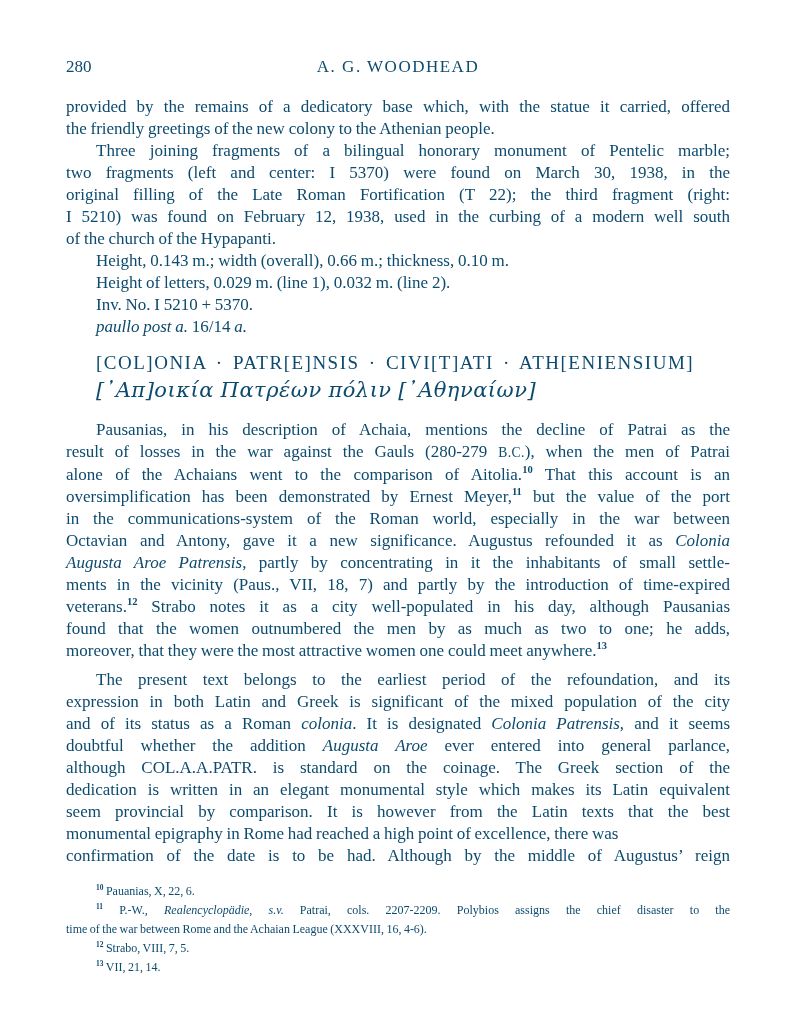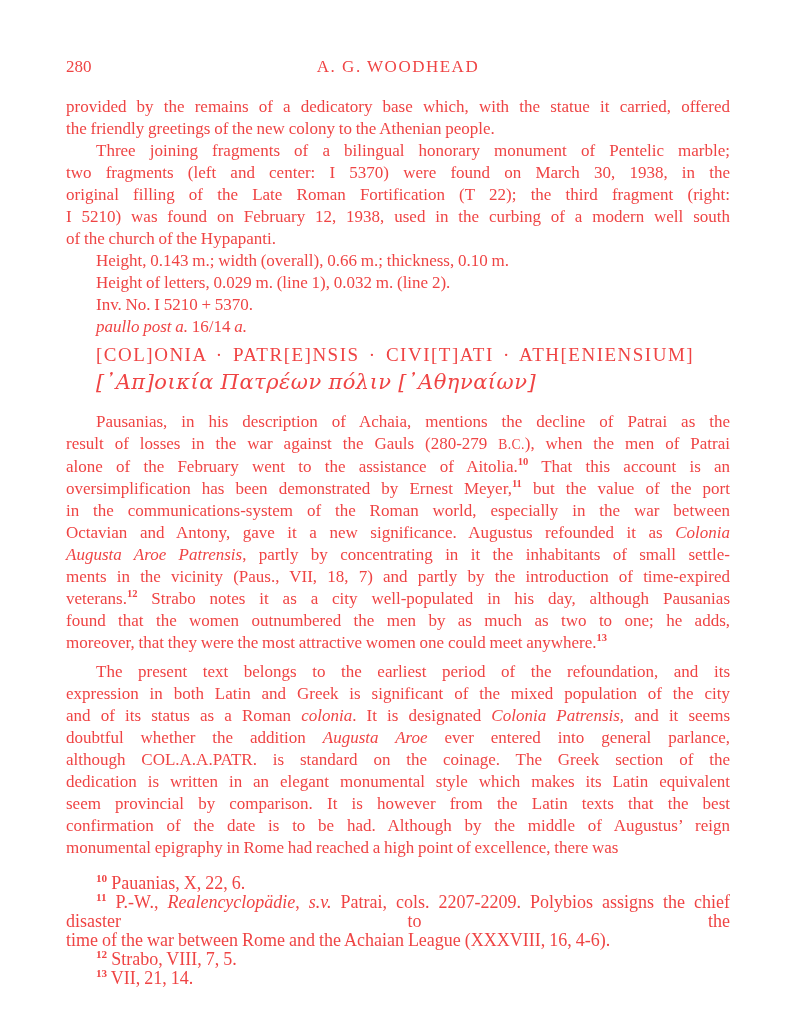--- a/index.html
+++ b/index.html
@@ -2,21 +2,21 @@
 <html><head>
 <meta charset="utf-8">
 <title>Scanned journal page</title>
 <style>
   html,body { margin:0; padding:0; background:#e8e8e8; }
   .page {
     position: relative;
     width: 794px; height: 1024px;
     margin: 0 auto;
     background: #ffffff;
-    color: #ef4444;
+    color: #0c4a6e;
     font-family: "Liberation Serif", serif;
     box-sizing: border-box;
     padding: 56px 64px 0 66px;
     overflow: hidden;
   }
   .page-header { position: relative; height: 22px; font-size: 17px; line-height: 22px; }
   .pageno { position: absolute; left: 0; top: 0; }
   .running-head { display: block; text-align: center; letter-spacing: 1.5px; }
 
   main { display: block; margin-top: 18px; }
@@ -36,42 +36,42 @@
   .block.footnote .line { text-align: left; text-align-last: left; }
 
   .block.meas { }
   .block.meas .line { margin-left: 30px; }
 
   .block.date { font-style: italic; }
   .block.date .line { margin-left: 30px; }
   .block.date .r { font-style: normal; }     
   .block.date .i { font-style: italic; }
 
-  .block.latin { margin-top: 4px; }
+  .block.latin { margin-top: 12px; }
   .block.latin .line {
     margin-left: 30px;
     font-size: 19px; line-height: 26px;
     letter-spacing: 1.5px; word-spacing: 3px;
     white-space: nowrap;
   }
 
   .block.greek { margin-top: 2px; }
   .block.greek .line {
     margin-left: 30px;
     font-family: "DejaVu Serif", serif;
     font-style: italic;
     font-size: 21px; line-height: 24px;
     letter-spacing: 0.5px;
   }
 
   .block.para.mt-lg { margin-top: 17px; }
   .block.para.mt-sm { margin-top: 7px; }
 
   footer { display: block; margin-top: 15px; }
-  .block.footnote { font-size: 18px; line-height: 19px; }
+  .block.footnote { font-size: 12px; line-height: 19px; }
   .block.footnote .line.indent { text-indent: 30px; }
   .block.footnote .line.justify { text-align: justify; text-align-last: justify; }
 
   .i { font-style: italic; }
   .sup { font-size: 0.62em; vertical-align: super; font-weight: bold; line-height: 0; letter-spacing: 0; }
   .sc { font-size: 0.8em; letter-spacing: 0.4px; }
 </style>
 </head>
 <body>
 
@@ -103,40 +103,40 @@
       </div>
       <div class="block latin">
         <div class="line last"><span>[COL]ONIA · PATR[E]NSIS · CIVI[T]ATI · ATH[ENIENSIUM]</span></div>
       </div>
       <div class="block greek">
         <div class="line last"><span>[᾿Απ]οικία Πατρέων πόλιν [᾿Αθηναίων]</span></div>
       </div>
       <div class="block para mt-lg">
         <div class="line indent"><span>Pausanias, in his description of Achaia, mentions the decline of Patrai as the</span></div>
         <div class="line"><span>result of losses in the war against the Gauls (280-279 </span><span class="sc">B.C.</span><span>), when the men of Patrai</span></div>
-        <div class="line"><span>alone of the February went to the assistance of Aitolia.</span><span class="sup">10</span><span> That this account is an</span></div>
+        <div class="line"><span>alone of the Achaians went to the comparison of Aitolia.</span><span class="sup">10</span><span> That this account is an</span></div>
         <div class="line"><span>oversimplification has been demonstrated by Ernest Meyer,</span><span class="sup">11</span><span> but the value of the port</span></div>
         <div class="line"><span>in the communications-system of the Roman world, especially in the war between</span></div>
         <div class="line"><span>Octavian and Antony, gave it a new significance. Augustus refounded it as </span><span class="i">Colonia</span></div>
         <div class="line"><span class="i">Augusta Aroe Patrensis</span><span>, partly by concentrating in it the inhabitants of small settle-</span></div>
         <div class="line"><span>ments in the vicinity (Paus., VII, 18, 7) and partly by the introduction of time-expired</span></div>
         <div class="line"><span>veterans.</span><span class="sup">12</span><span> Strabo notes it as a city well-populated in his day, although Pausanias</span></div>
         <div class="line"><span>found that the women outnumbered the men by as much as two to one; he adds,</span></div>
         <div class="line last"><span>moreover, that they were the most attractive women one could meet anywhere.</span><span class="sup">13</span></div>
       </div>
       <div class="block para mt-sm">
         <div class="line indent"><span>The present text belongs to the earliest period of the refoundation, and its</span></div>
         <div class="line"><span>expression in both Latin and Greek is significant of the mixed population of the city</span></div>
         <div class="line"><span>and of its status as a Roman </span><span class="i">colonia</span><span>. It is designated </span><span class="i">Colonia Patrensis</span><span>, and it seems</span></div>
         <div class="line"><span>doubtful whether the addition </span><span class="i">Augusta Aroe</span><span> ever entered into general parlance,</span></div>
         <div class="line"><span>although COL.A.A.PATR. is standard on the coinage. The Greek section of the</span></div>
         <div class="line"><span>dedication is written in an elegant monumental style which makes its Latin equivalent</span></div>
         <div class="line"><span>seem provincial by comparison. It is however from the Latin texts that the best</span></div>
+        <div class="line last"><span>monumental epigraphy in Rome had reached a high point of excellence, there was</span></div>
         <div class="line"><span>confirmation of the date is to be had. Although by the middle of Augustus’ reign</span></div>
-        <div class="line last"><span>monumental epigraphy in Rome had reached a high point of excellence, there was</span></div>
       </div>
     </main>
 
   <footer id="footnotes">
       <div class="block footnote">
         <div class="line last indent "><span class="sup">10</span><span> Pauanias, X, 22, 6.</span></div>
       </div>
       <div class="block footnote">
         <div class="line indent justify"><span class="sup">11</span><span> P.-W., </span><span class="i">Realencyclopädie</span><span>, </span><span class="i">s.v.</span><span> Patrai, cols. 2207-2209. Polybios assigns the chief disaster to the</span></div>
         <div class="line last "><span>time of the war between Rome and the Achaian League (XXXVIII, 16, 4-6).</span></div>

